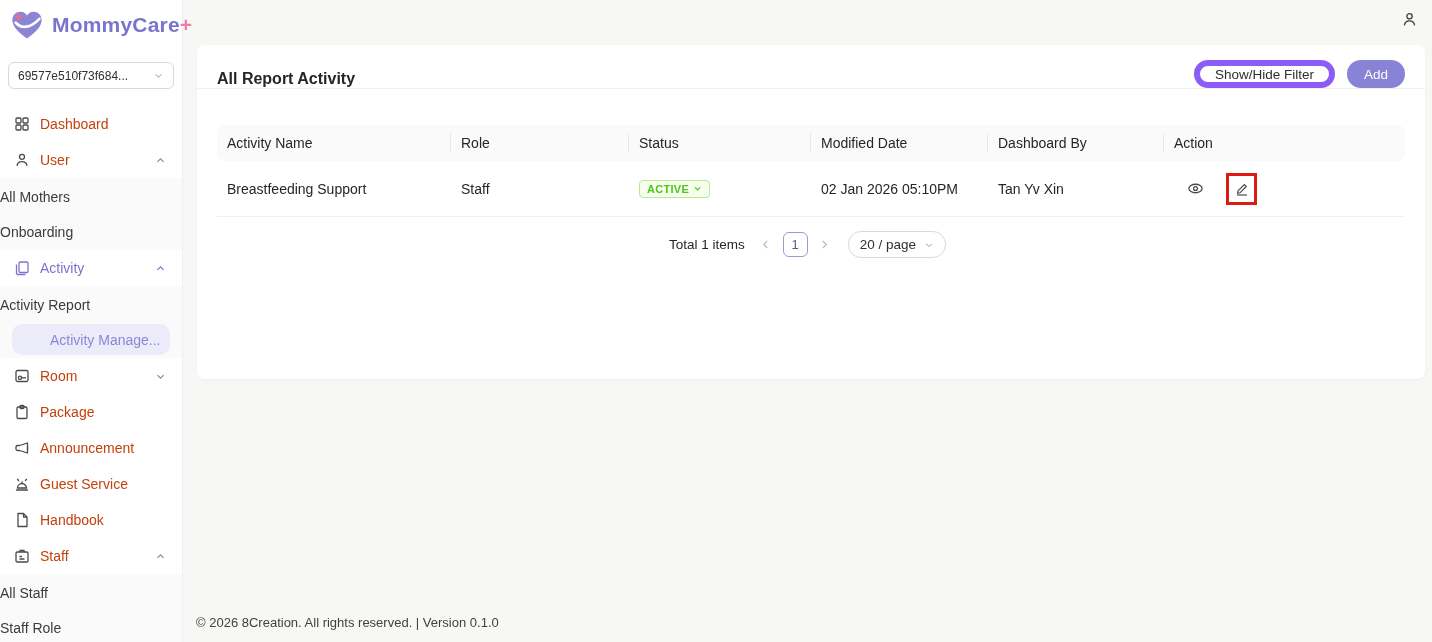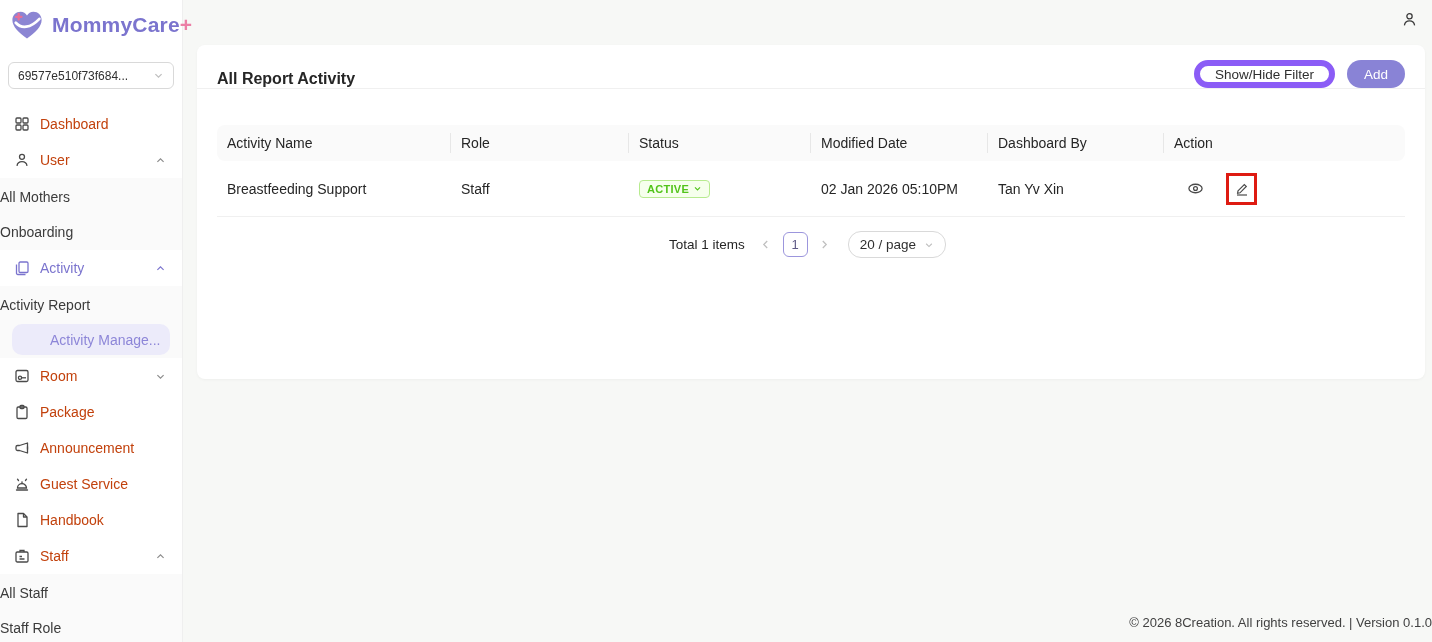--- a/index.html
+++ b/index.html
@@ -81,21 +81,21 @@
   .pg-arrow { width:18px; height:18px; display:flex; align-items:center; justify-content:center;
     cursor:default; }
   .pg-num { width:25px; height:25px; border:1px solid #9c96dd; border-radius:6px;
     display:flex; align-items:center; justify-content:center; color:#5f5a86;
     font-size:13px; background:#fff; cursor:pointer; }
   .pg-size { height:27px; border:1px solid #d9d9d9; border-radius:13px; background:#fff;
     display:flex; align-items:center; gap:8px; padding:0 11px; font-size:13.5px;
     color:#2f2f2f; cursor:pointer; margin-left:6px; }
 
   
-  .footer { position:absolute; left:180px; right:0; bottom:12px; text-align:right;
+  .footer { position:absolute; left:196px; right:0; bottom:12px; text-align:left;
     font-size:13px; color:#414141; z-index:3; }
 </style>
 </head>
 <body>
 
 <div class="main-bg"></div>
 
 <div class="topbar-user">
   <span>
     <svg width="17" height="17" viewBox="0 0 16 16" fill="none" stroke="#3a3a3a" stroke-width="1.2">

